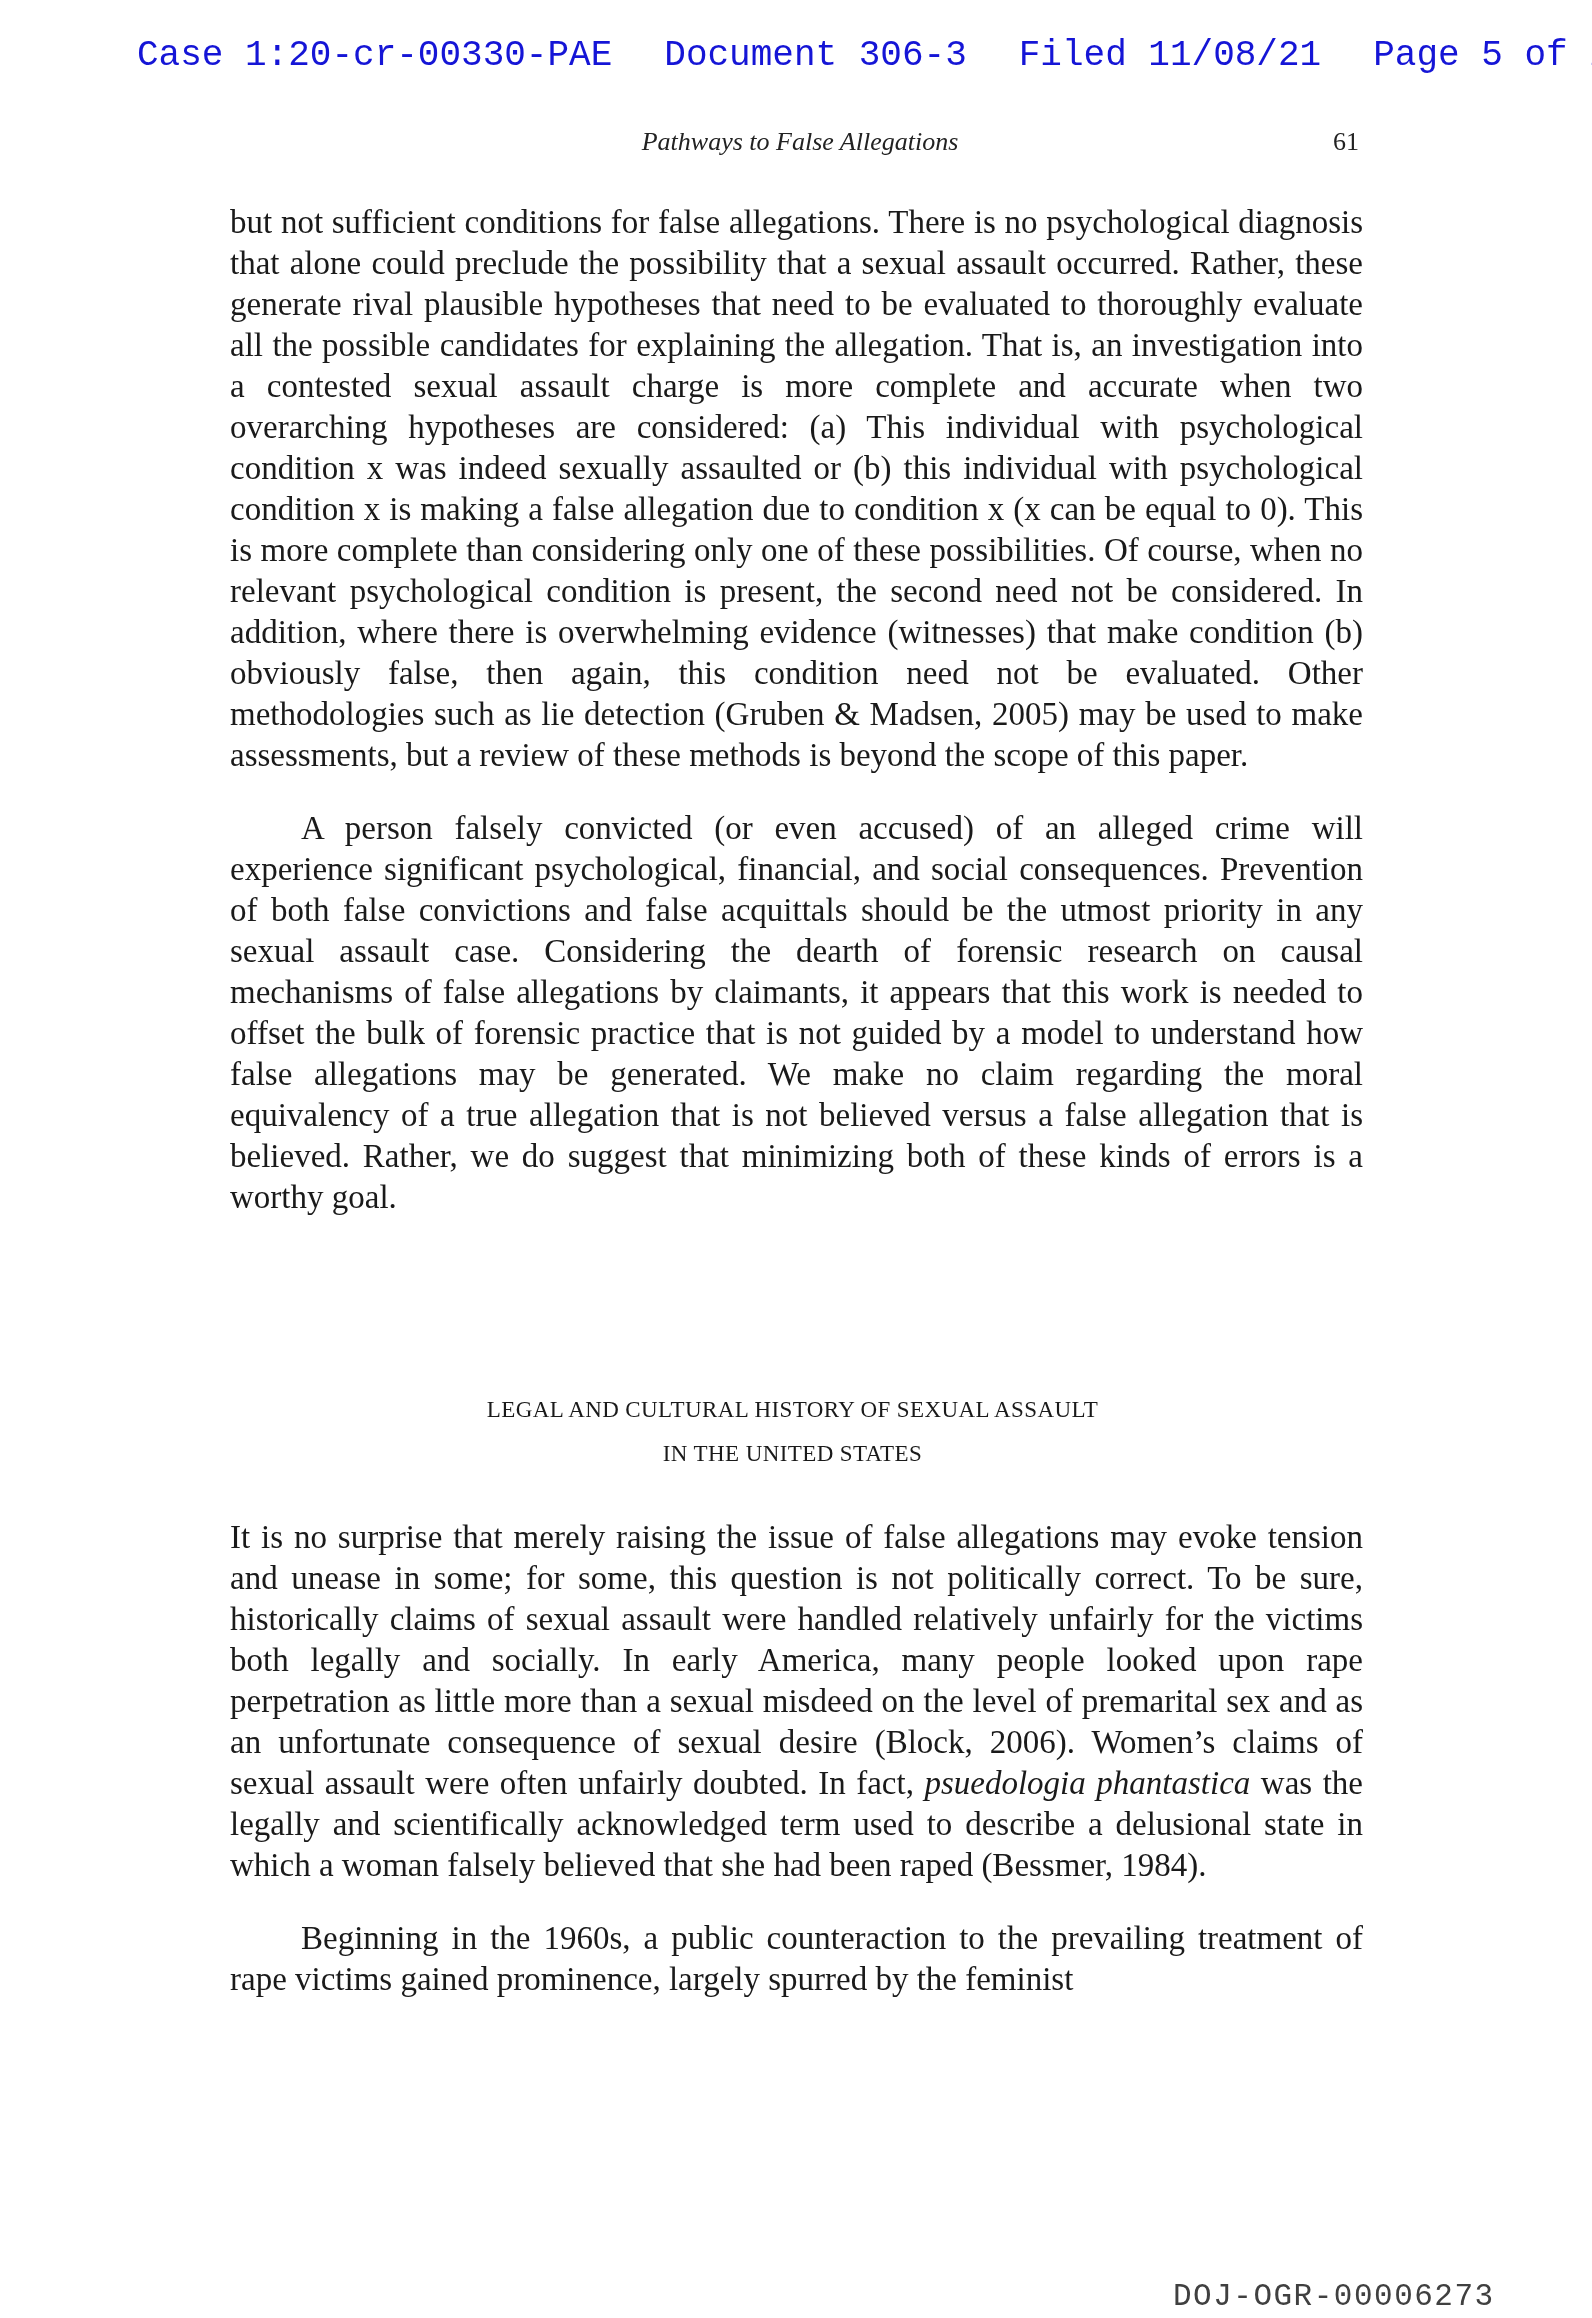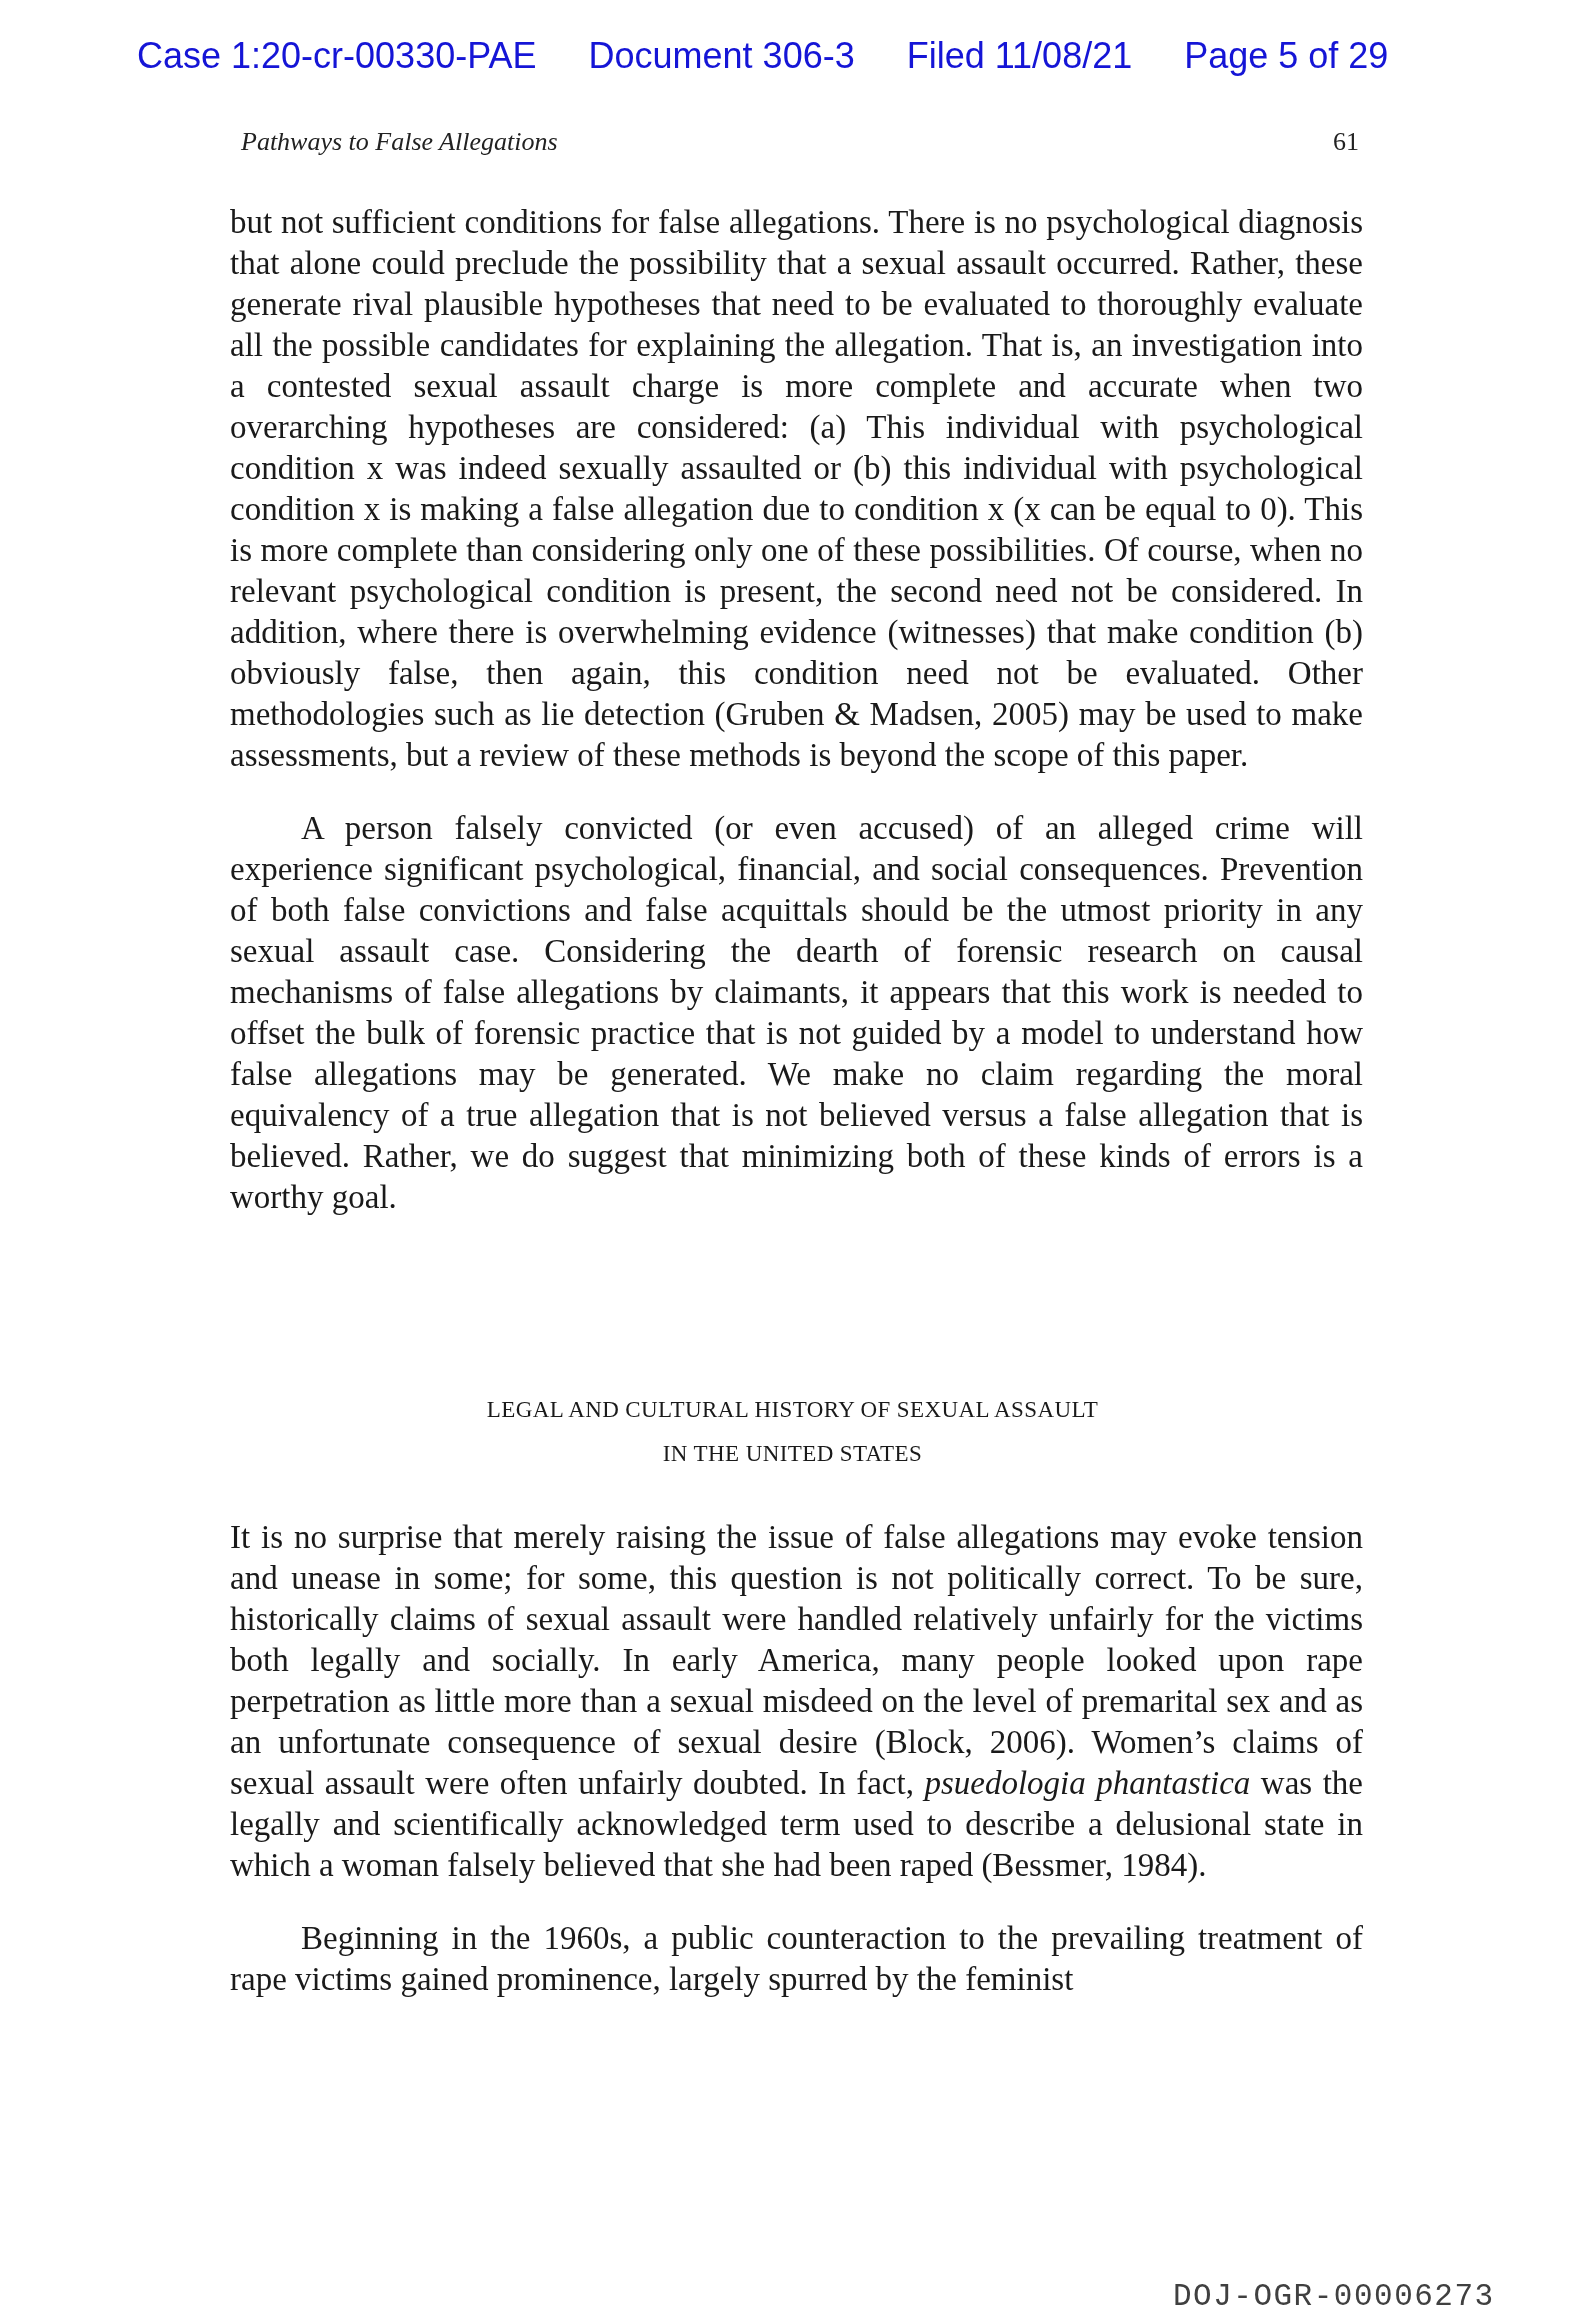--- a/index.html
+++ b/index.html
@@ -1,27 +1,27 @@
 <!DOCTYPE html>
 <html style="font-size:12px"><head>
   <meta charset="utf-8">
   <style>
     html, body { margin: 0; padding: 0; background: #ffffff; }
     body { width: 1593px; height: 2319px; position: relative; overflow: hidden; }
     .stamp {
       position: absolute; top: 35px; left: 137px; width: 1335px;
       display: flex; gap: 52px;
-      font-family: Liberation Sans, sans-serif; font-size: 36px; color: #1515d6;
+      font-family: Liberation Mono, monospace; font-size: 36px; color: #1515d6;
       white-space: nowrap;
     }
     .running-head {
       position: absolute; top: 127px; left: 226px; width: 1133px; height: 38px;
       font-family: "Liberation Serif", serif; font-size: 26px; color: #222;
     }
-    .running-head .title { position: absolute; left: 0; right: 0; font-style: italic; padding-left: 15px; }
+    .running-head .title { position: absolute; left: 0; right: 0; text-align: center; font-style: italic; padding-left: 15px; }
     .running-head .pageno { position: absolute; right: 0; top: 0; }
     .body-text {
       position: absolute; left: 230px; width: 1133px;
       font-family: "Liberation Serif", serif; font-size: 33px; line-height: 41px;
       color: #1a1a1a; text-align: justify; hyphens: manual;
     }
     .body-text p { margin: 0; }
     .body-text p.indent { text-indent: 71px; margin-top: 32px; }
     #block1 { top: 202px; }
     .heading {

